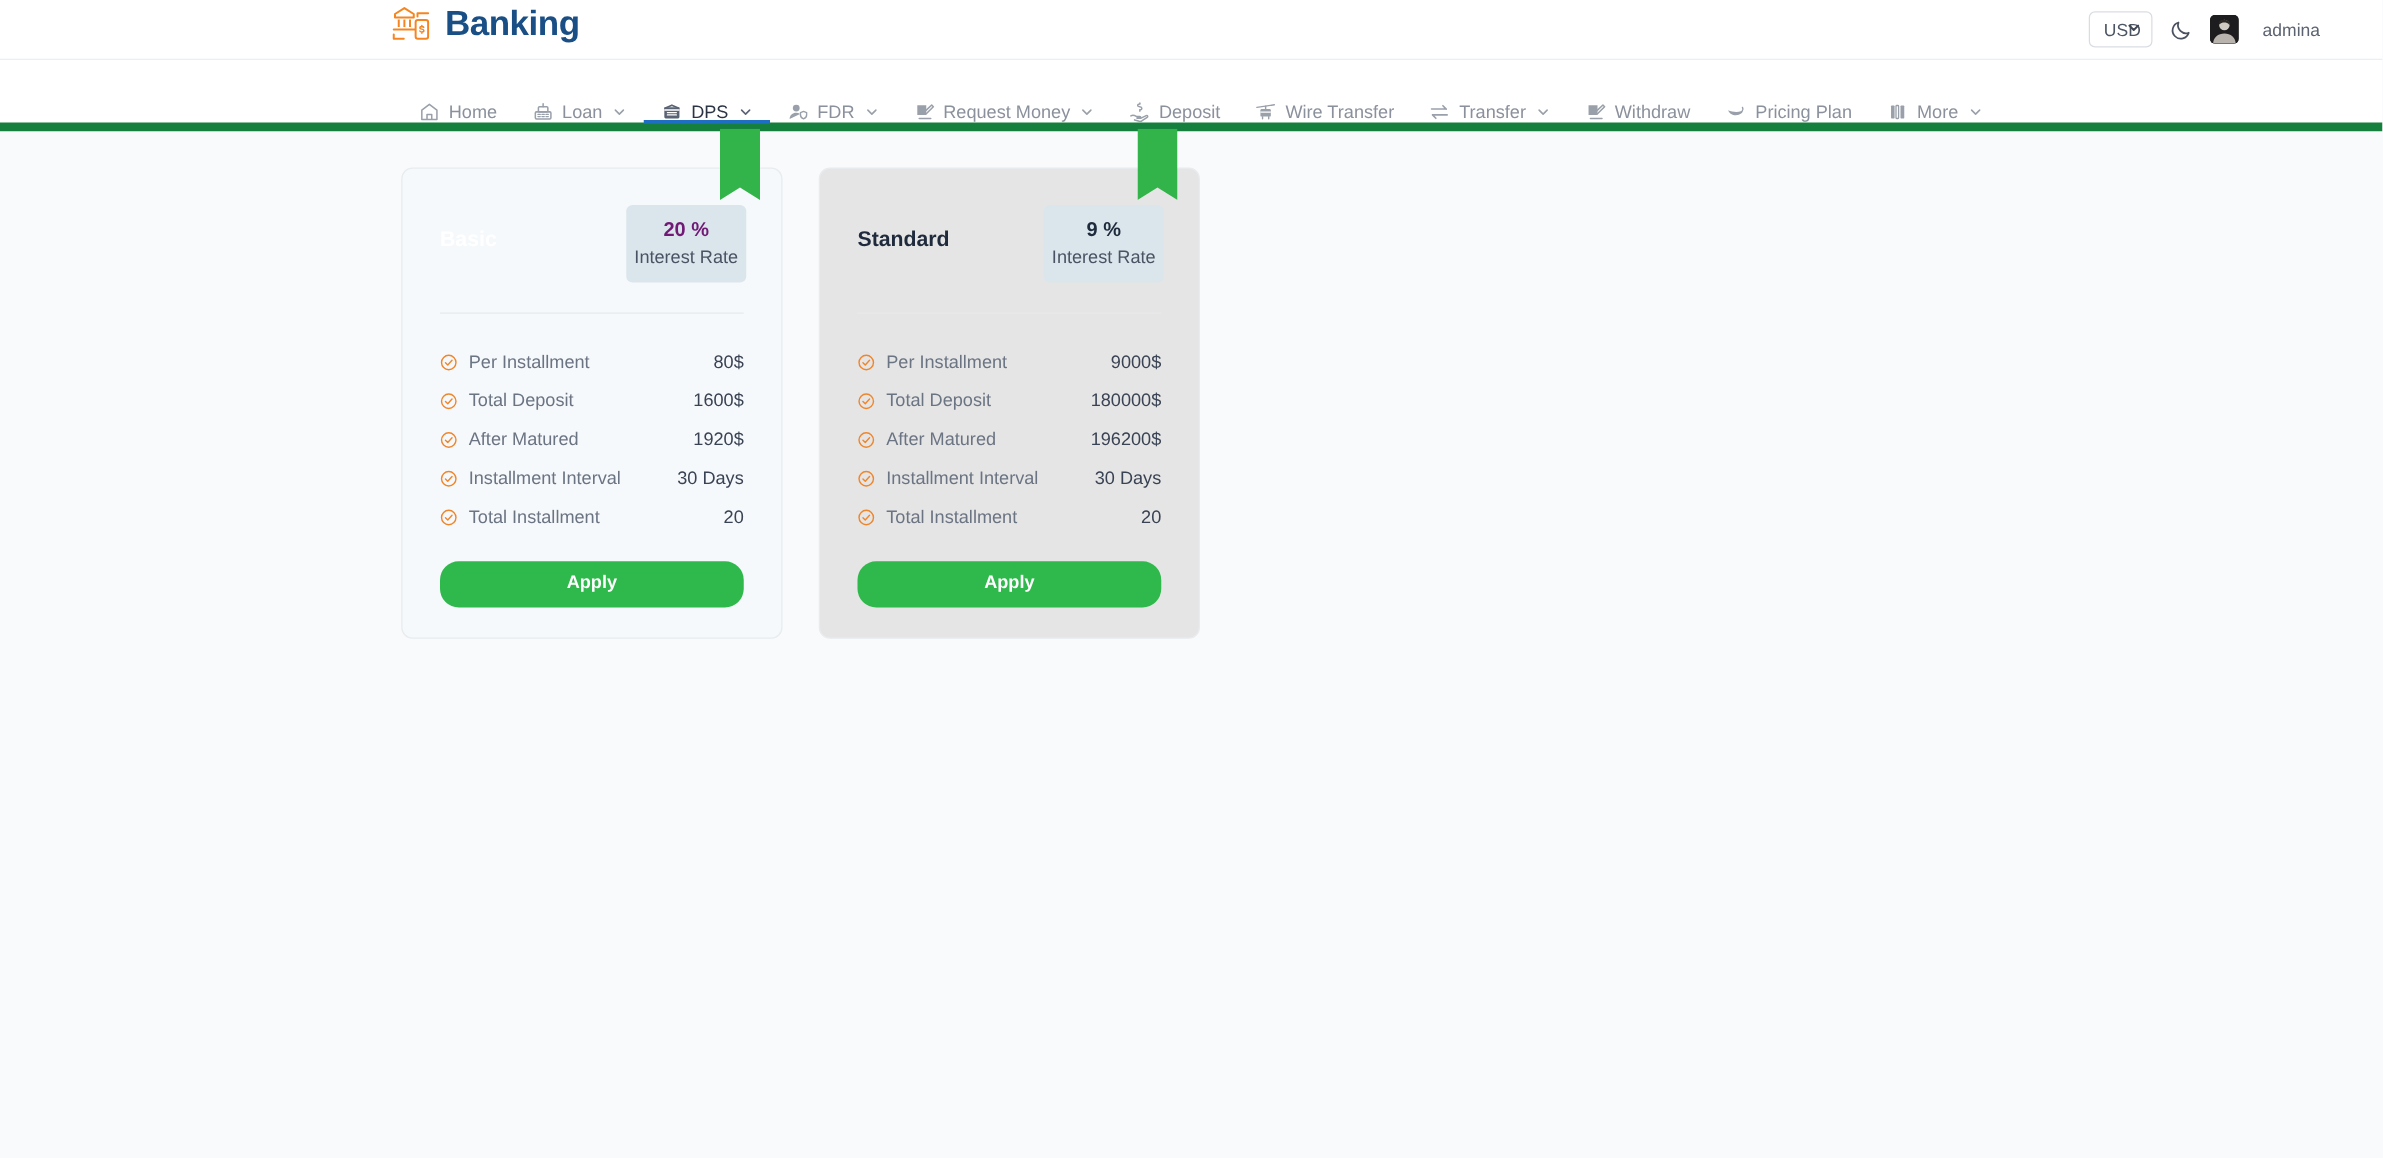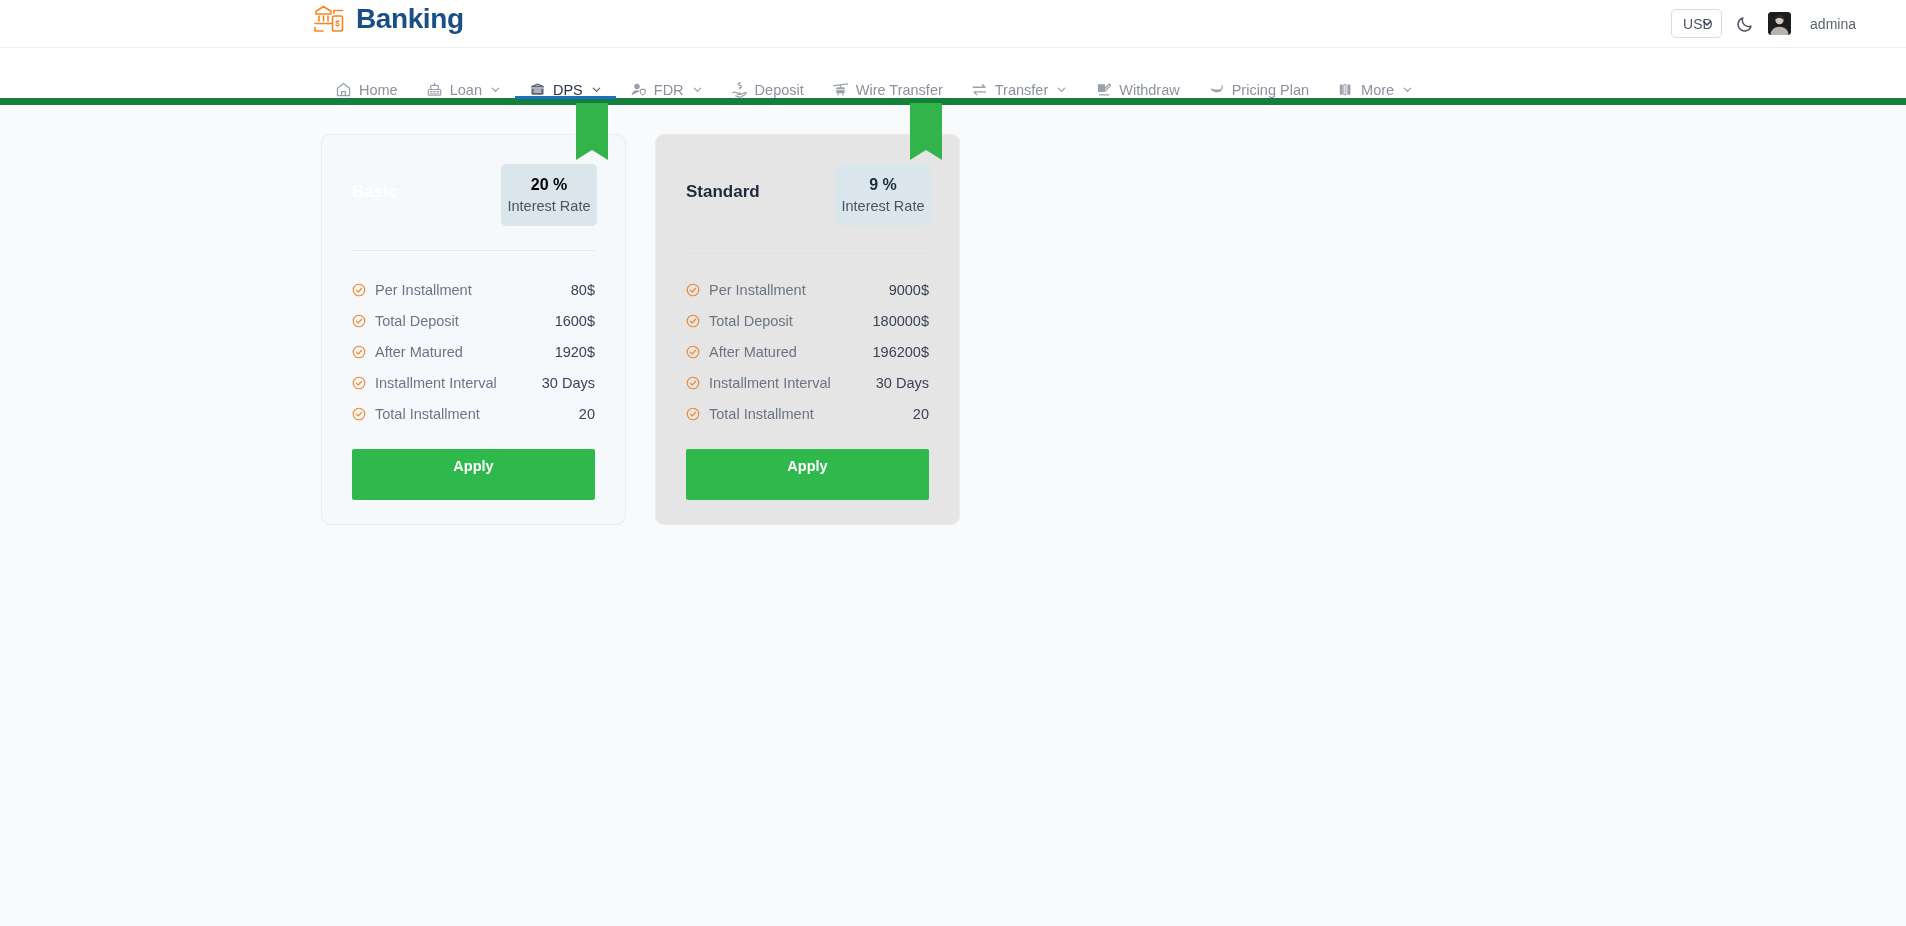--- a/index.html
+++ b/index.html
@@ -179,21 +179,21 @@
     width: 96px;
     padding: 12px 6px 11px;
     text-align: center;
   }
   .rate-value {
     font-size: 16px;
     font-weight: 700;
     line-height: 1.15;
     margin-bottom: 4px;
   }
-  .rate-value.orange { color: #000000; }
+  .rate-value.orange { color: #701a75; }
   .rate-value.dark { color: #1f2a3c; }
   .rate-label {
     font-size: 14.5px;
     color: #4a5363;
     line-height: 1.15;
   }
 
   .divider {
     height: 1px;
     background: #e6eaee;
@@ -232,25 +232,25 @@
     white-space: nowrap;
   }
 
   .apply-wrap { padding: 20px 30px 0 30px; }
   .apply-btn {
     display: block;
     width: 100%;
     background: #2fb84b;
     color: #ffffff;
     border: none;
-    border-radius: 2px;
+    border-radius: 15px;
     font-family: "Liberation Sans", sans-serif;
     font-size: 14.5px;
     font-weight: 700;
-    padding: 10px 0 25px;
+    padding: 10px 0 11px;
     cursor: pointer;
     line-height: 1.1;
   }
 </style>
 </head>
 <body>
 
 <div class="topbar">
   <a class="brand" href="#">
     <span class="brand-logo">
@@ -354,20 +354,35 @@
       </svg>
     </span>
     <span>FDR</span>
     <span class="nav-chev">
       <svg width="11" height="11" viewBox="0 0 12 12" fill="none">
           <path d="M2.5 4.5 6 8l3.5-3.5" stroke="currentColor" stroke-width="1.4" stroke-linecap="round" stroke-linejoin="round"></path>
         </svg>
     </span>
   </a>
 
+  <a class="nav-item" href="#">
+    <span class="nav-ico">
+      <svg width="17" height="17" viewBox="0 0 18 18" fill="none">
+        <path d="M3 3.4h7.6v8.2H3z" fill="currentColor"></path>
+        <path d="M4.6 14.6h9.8" stroke="currentColor" stroke-width="1.3" stroke-linecap="round"></path>
+        <path d="M15.2 3.2 16.6 4.6 10.6 10.6 8.6 11l.4-2z" stroke="currentColor" stroke-width="1.3" stroke-linejoin="round"></path>
+      </svg>
+    </span>
+    <span>Request Money</span>
+    <span class="nav-chev">
+      <svg width="11" height="11" viewBox="0 0 12 12" fill="none">
+          <path d="M2.5 4.5 6 8l3.5-3.5" stroke="currentColor" stroke-width="1.4" stroke-linecap="round" stroke-linejoin="round"></path>
+        </svg>
+    </span>
+  </a>
 
   <a class="nav-item" href="#">
     <span class="nav-ico">
       <svg width="17" height="17" viewBox="0 0 18 18" fill="none">
         <path d="M9.4 2.2c-1.1 0-1.9.6-1.9 1.3 0 1.6 3.6.7 3.6 2.4 0 .8-.8 1.4-1.9 1.4" stroke="currentColor" stroke-width="1.2" stroke-linecap="round"></path>
         <path d="M9.4 1.4v1M9.4 7.3v1.1" stroke="currentColor" stroke-width="1.2" stroke-linecap="round"></path>
         <path d="M1.8 12.4c1.8-1.1 3.2-.4 4.6.5h3c1 0 1 1.4 0 1.4H7" stroke="currentColor" stroke-width="1.3" stroke-linecap="round" stroke-linejoin="round"></path>
         <path d="M8.2 14.3h2.2l4.4-2.1c1.1-.5 1.8.8.8 1.5l-4.6 3c-.7.4-1.3.5-2.1.3l-4-1.2" stroke="currentColor" stroke-width="1.3" stroke-linecap="round" stroke-linejoin="round"></path>
       </svg>
     </span>

